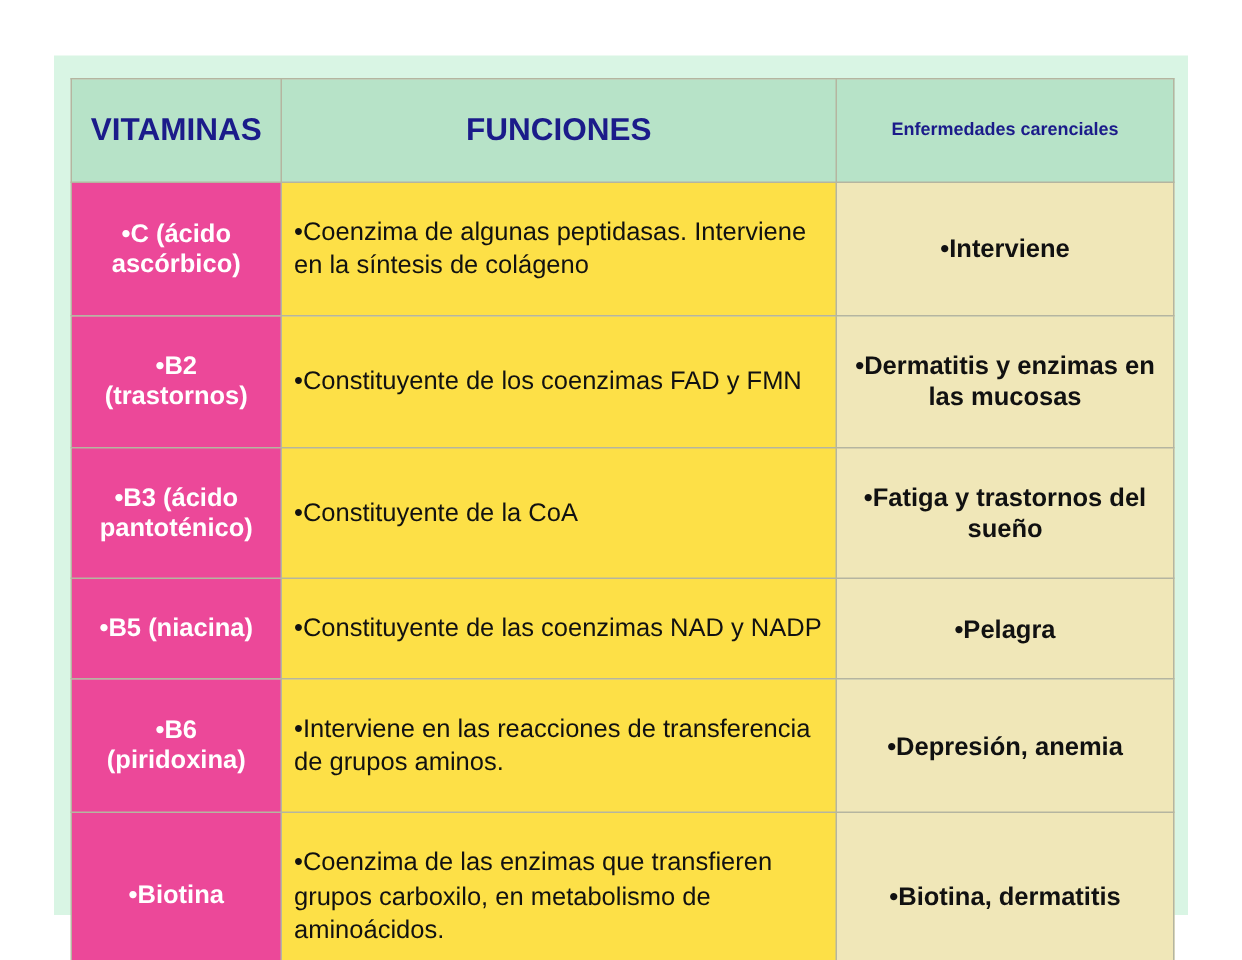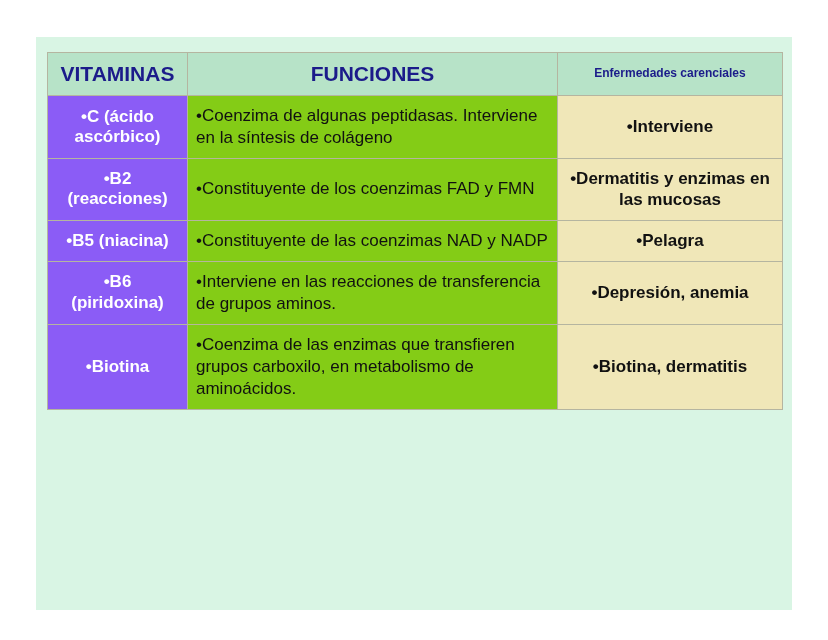--- a/index.html
+++ b/index.html
@@ -43,48 +43,48 @@
     table-layout: fixed;
     border: 1px solid #9a9a9a;
   }
   table.vitamins col.c1 { width: 140px; }
   table.vitamins col.c2 { width: 370px; }
   table.vitamins col.c3 { width: 225px; }
 
   table.vitamins td {
     border: 1px solid #b5b5a0;
     vertical-align: middle;
-    padding: 9px 8px;
+    padding: 22px 8px;
   }
   
   .hdr td {
     background: #b7e3c8;
     text-align: center;
     font-weight: bold;
     color: #1b1b8a;
     font-size: 21px;
     padding: 8px 6px;
     border: 1px solid #9a9a9a;
   }
   .hdr td.h3 {
     font-size: 12px;
     line-height: 1.15;
   }
   
   td.vit {
-    background: #8b5cf6;
+    background: #ec4899;
     color: #ffffff;
     font-weight: bold;
     font-size: 17px;
     text-align: center;
     line-height: 1.2;
   }
   
   td.fun {
-    background: #84cc16;
+    background: #fde047;
     color: #111111;
     font-size: 17px;
     text-align: left;
     line-height: 1.3;
   }
   
   td.dis {
     background: #f0e7b8;
     color: #111111;
     font-size: 17px;
@@ -114,25 +114,30 @@
         </tr>
 
         <tr>
           <td class="vit">•C (ácido ascórbico)</td>
           <td class="fun">•Coenzima de algunas peptidasas. Interviene en la síntesis de colágeno</td>
           <td class="dis">•Interviene</td>
         </tr>
 
 
         <tr>
-          <td class="vit">•B2 (reacciones)</td>
+          <td class="vit">•B2 (trastornos)</td>
           <td class="fun">•Constituyente de los coenzimas FAD y FMN</td>
           <td class="dis">•Dermatitis y enzimas en las mucosas</td>
         </tr>
 
+        <tr>
+          <td class="vit">•B3 (ácido pantoténico)</td>
+          <td class="fun">•Constituyente de la CoA</td>
+          <td class="dis">•Fatiga y trastornos del sueño</td>
+        </tr>
 
         <tr>
           <td class="vit">•B5 (niacina)</td>
           <td class="fun">•Constituyente de las coenzimas NAD y NADP</td>
           <td class="dis">•Pelagra</td>
         </tr>
 
         <tr>
           <td class="vit">•B6 (piridoxina)</td>
           <td class="fun">•Interviene en las reacciones de transferencia de grupos aminos.</td>

